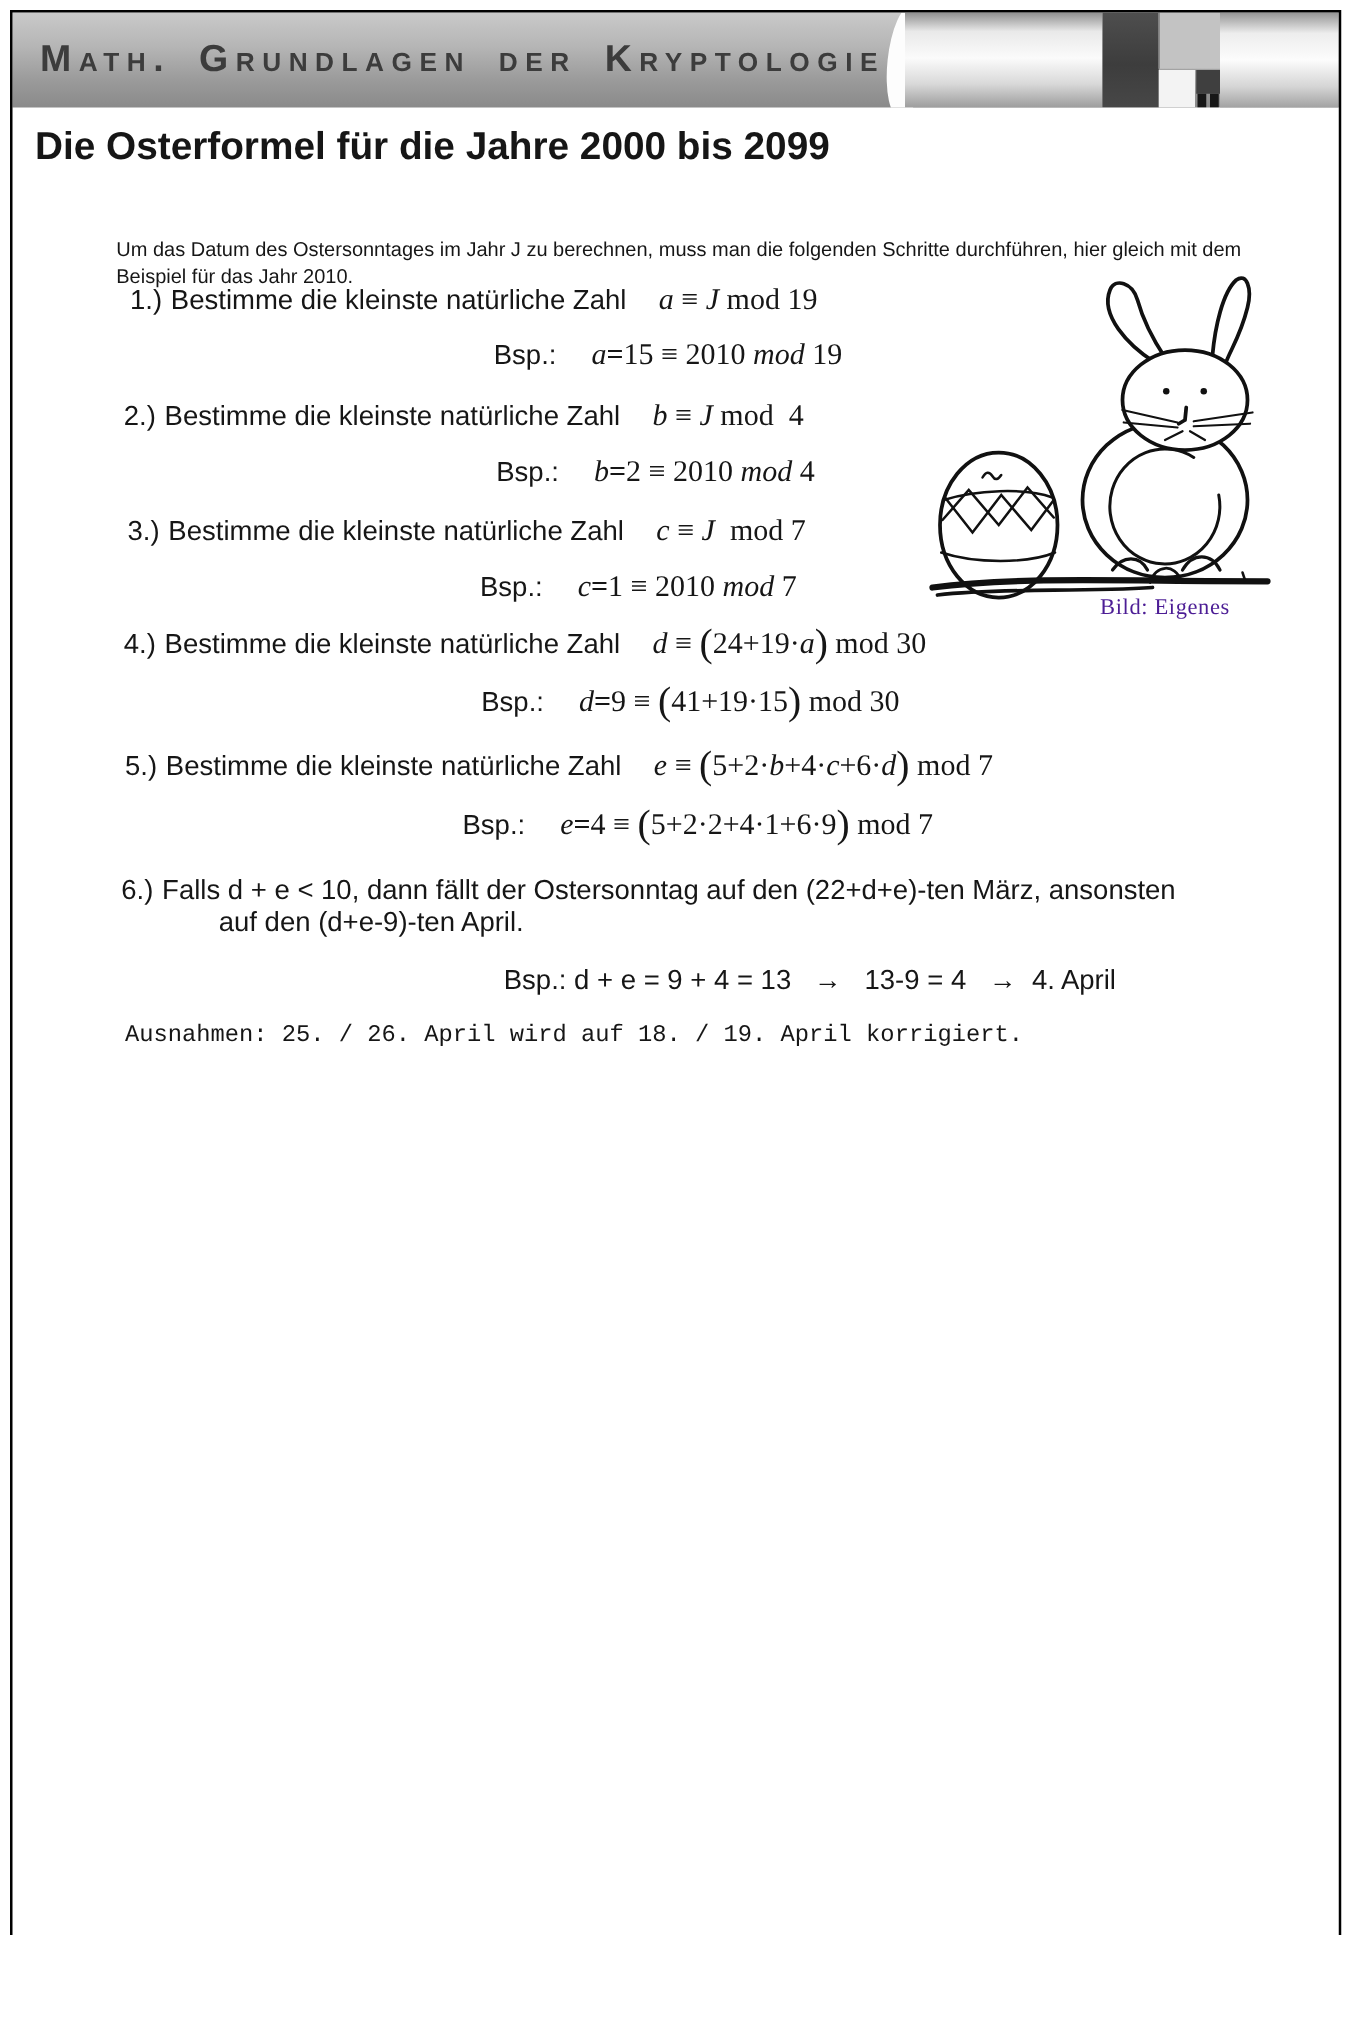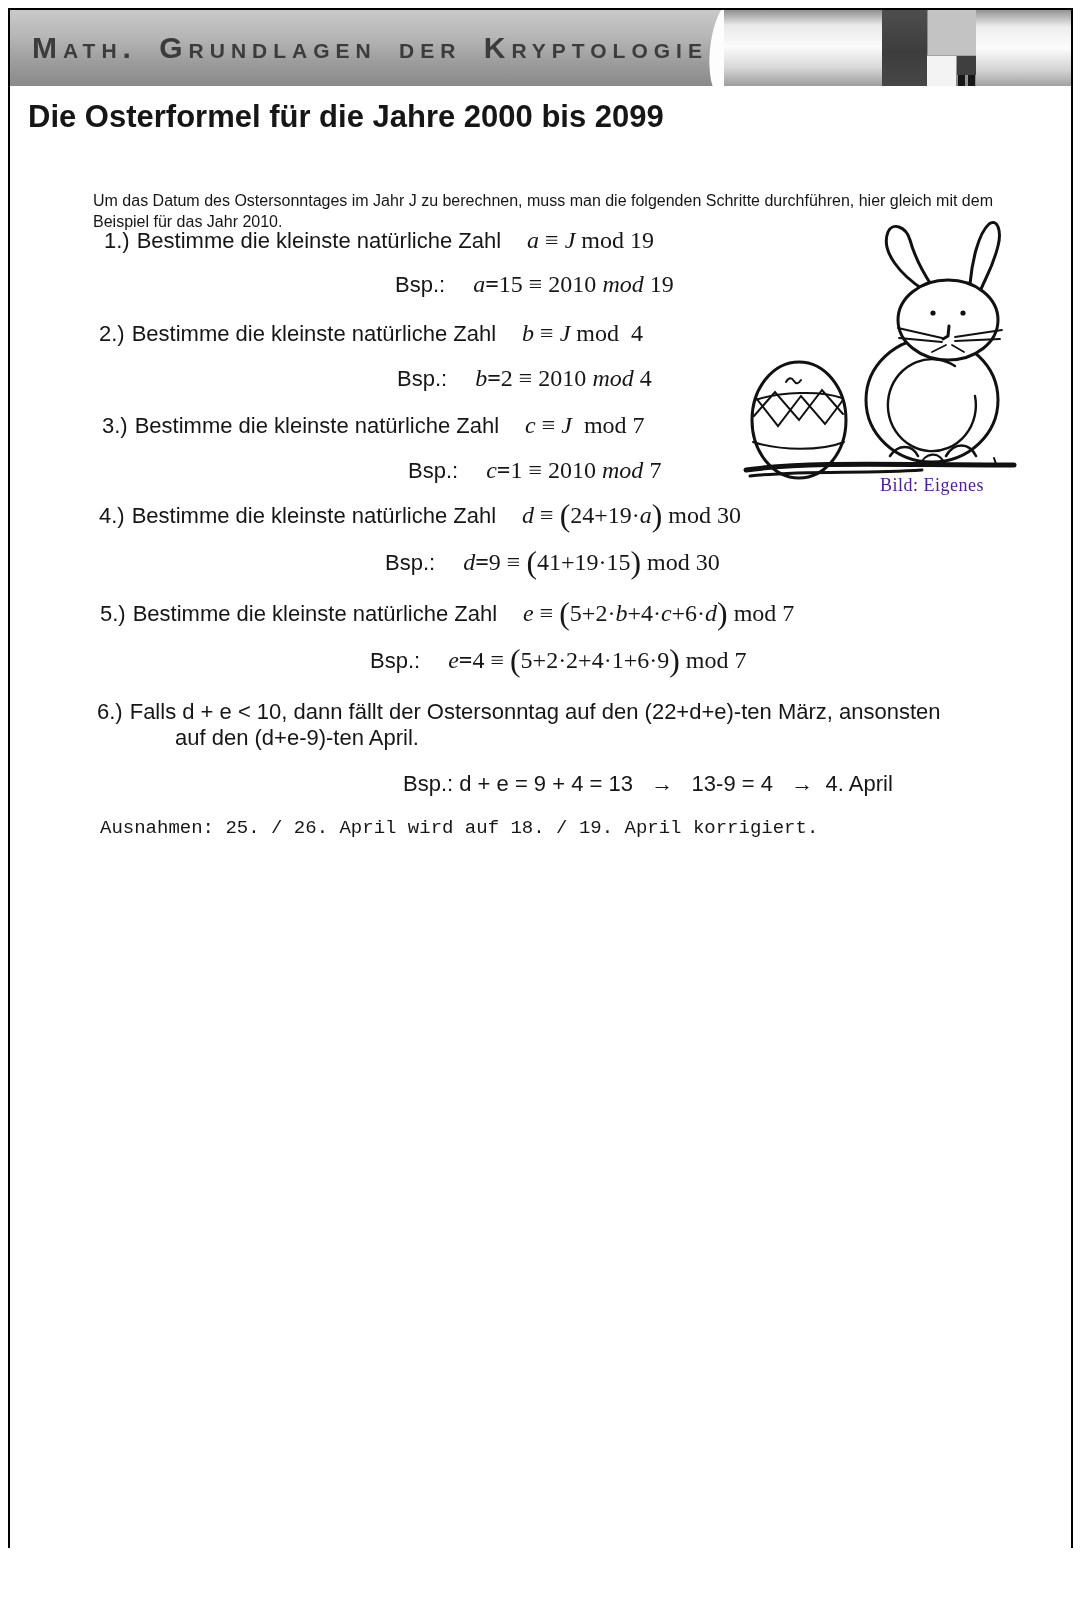--- a/index.html
+++ b/index.html
@@ -92,21 +92,21 @@
   <div class="abs step" style="left:99px;top:320px">
     <span class="step-label">2.)</span><span>Bestimme die kleinste natürliche Zahl</span><span class="formula"><span class="m-v">b</span><span class="m-r"> ≡ </span><span class="m-v">J</span><span class="m-r"> mod  4</span></span>
   </div>
   <div class="abs bsp" style="left:397px;top:365px">
     <span>Bsp.:</span><span class="formula"><span class="m-v">b</span><span class="m-b">=</span><span class="m-r">2 ≡ 2010 </span><span class="m-v">mod</span><span class="m-r"> 4</span></span>
   </div>
 
   <div class="abs step" style="left:102px;top:412px">
     <span class="step-label">3.)</span><span>Bestimme die kleinste natürliche Zahl</span><span class="formula"><span class="m-v">c</span><span class="m-r"> ≡ </span><span class="m-v">J</span><span class="m-r">  mod 7</span></span>
   </div>
-  <div class="abs bsp" style="left:408px;top:457px">
+  <div class="abs bsp" style="left:384px;top:457px">
     <span>Bsp.:</span><span class="formula"><span class="m-v">c</span><span class="m-b">=</span><span class="m-r">1 ≡ 2010 </span><span class="m-v">mod</span><span class="m-r"> 7</span></span>
   </div>
 
   <div class="abs step" style="left:99px;top:502px">
     <span class="step-label">4.)</span><span>Bestimme die kleinste natürliche Zahl</span><span class="formula"><span class="m-v">d</span><span class="m-r"> ≡ </span><span class="m-p">(</span><span class="m-r">24+19·</span><span class="m-v">a</span><span class="m-p">)</span><span class="m-r"> mod 30</span></span>
   </div>
   <div class="abs bsp" style="left:385px;top:549px">
     <span>Bsp.:</span><span class="formula"><span class="m-v">d</span><span class="m-b">=</span><span class="m-r">9 ≡ </span><span class="m-p">(</span><span class="m-r">41+19·15</span><span class="m-p">)</span><span class="m-r"> mod 30</span></span>
   </div>
 

